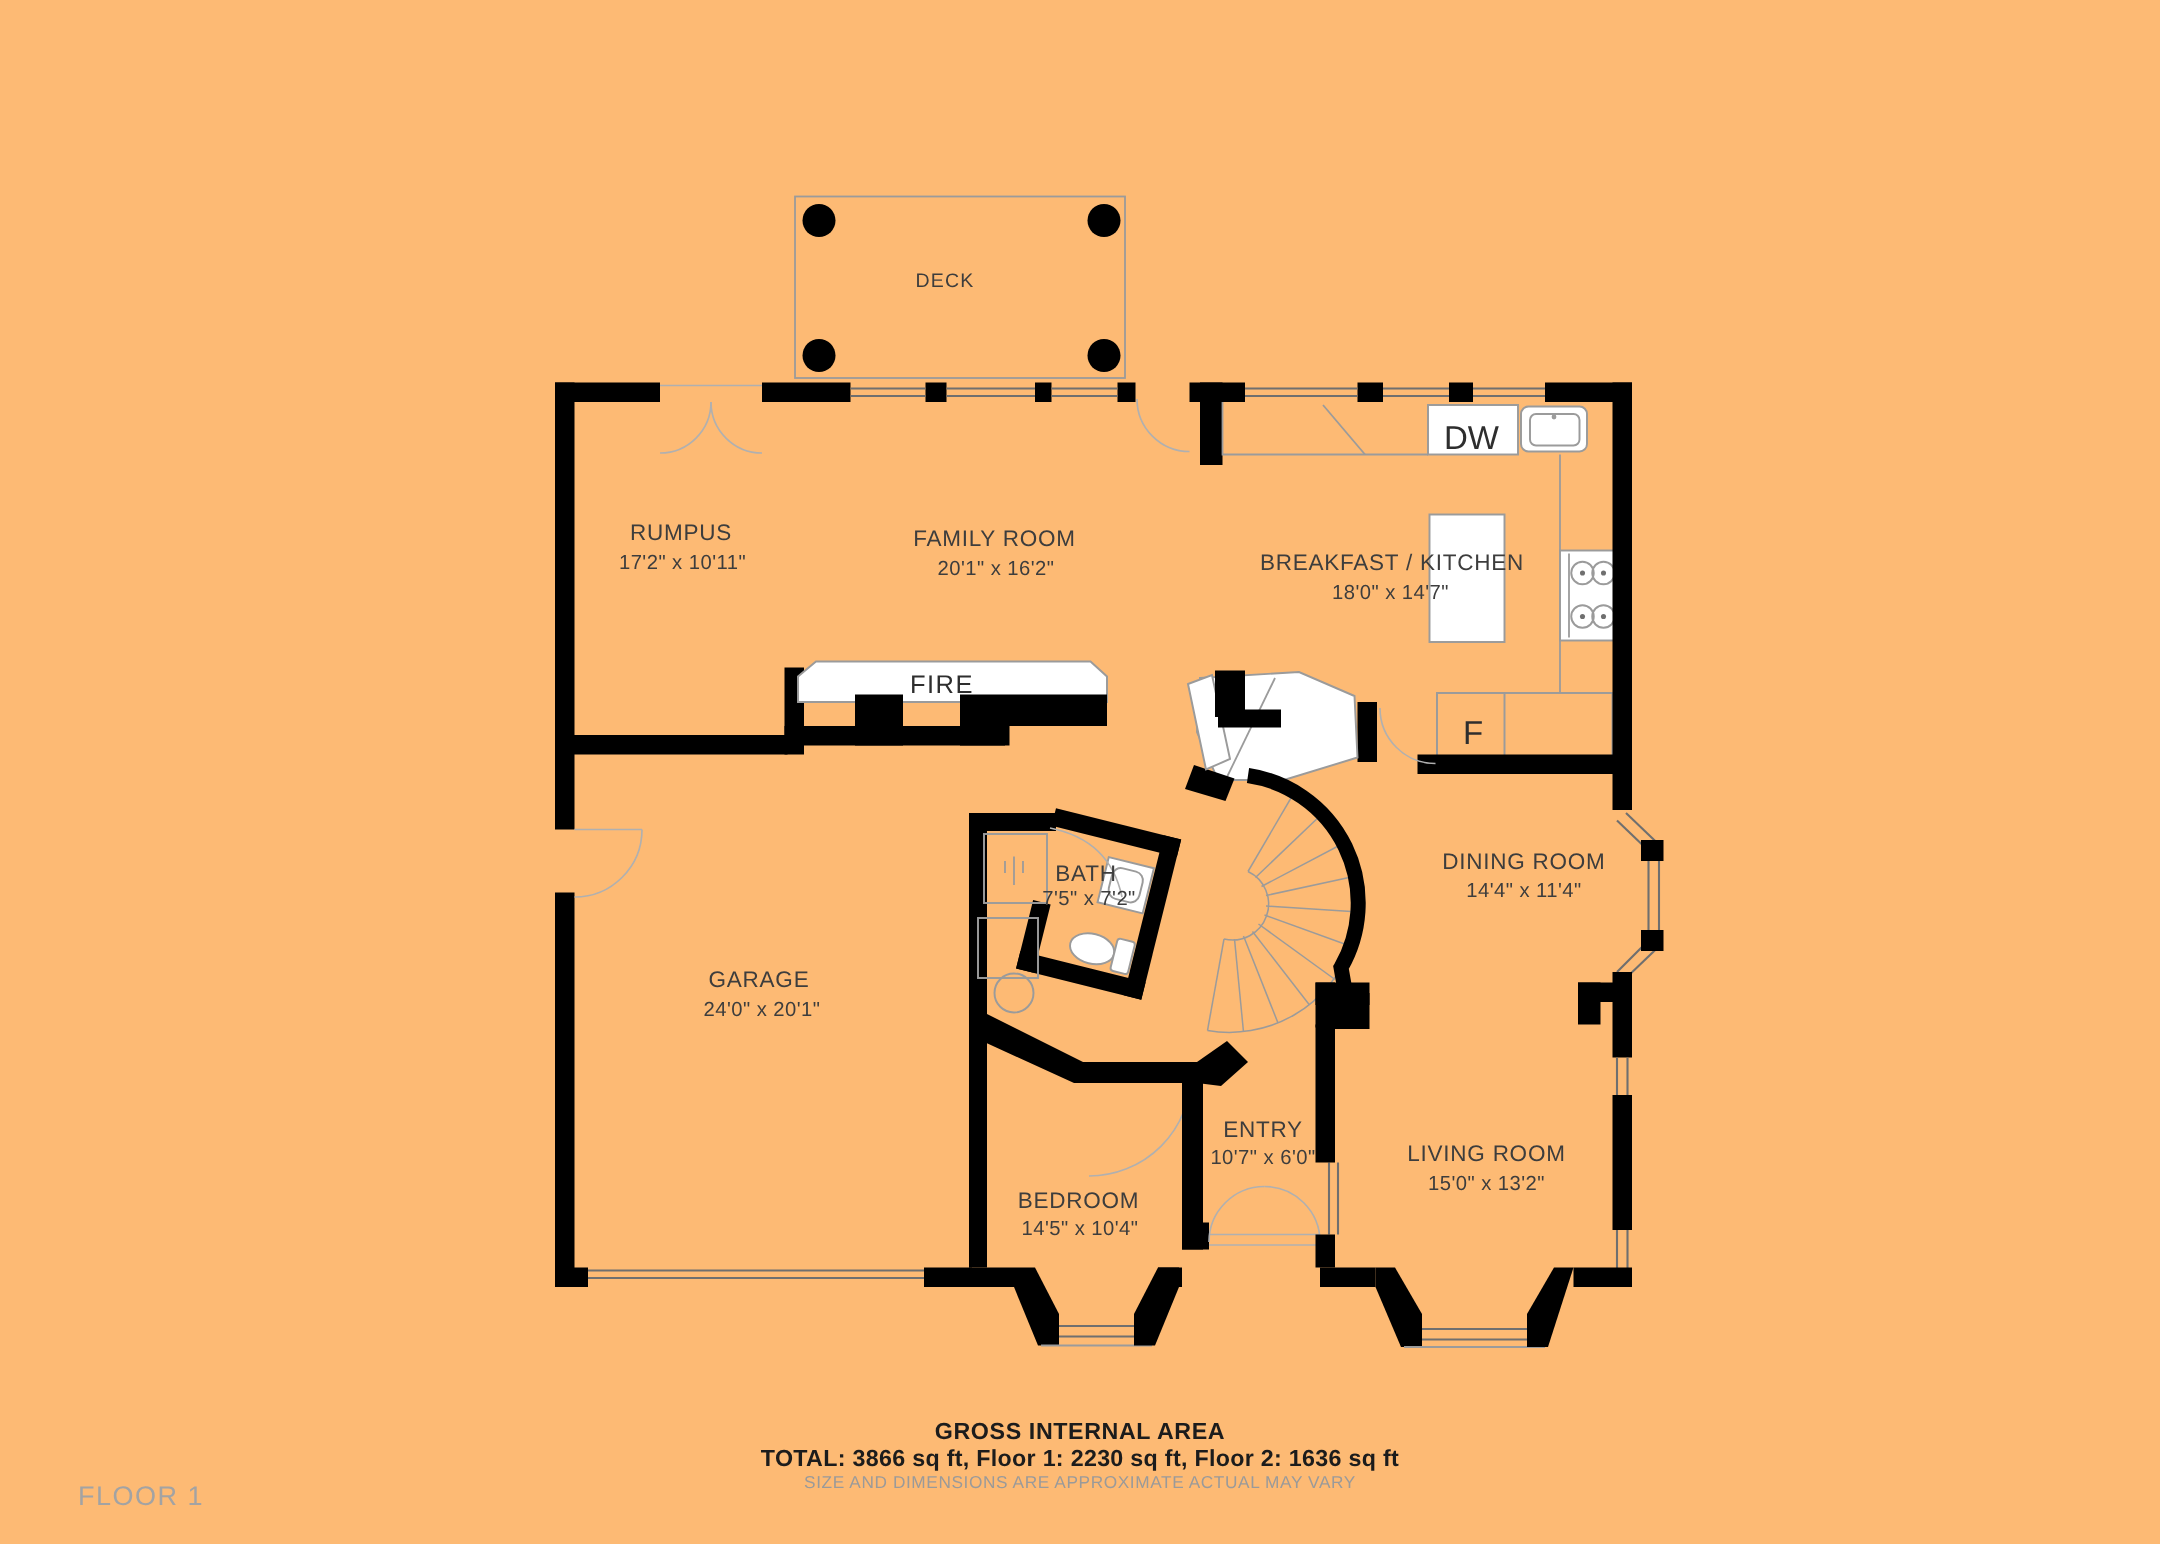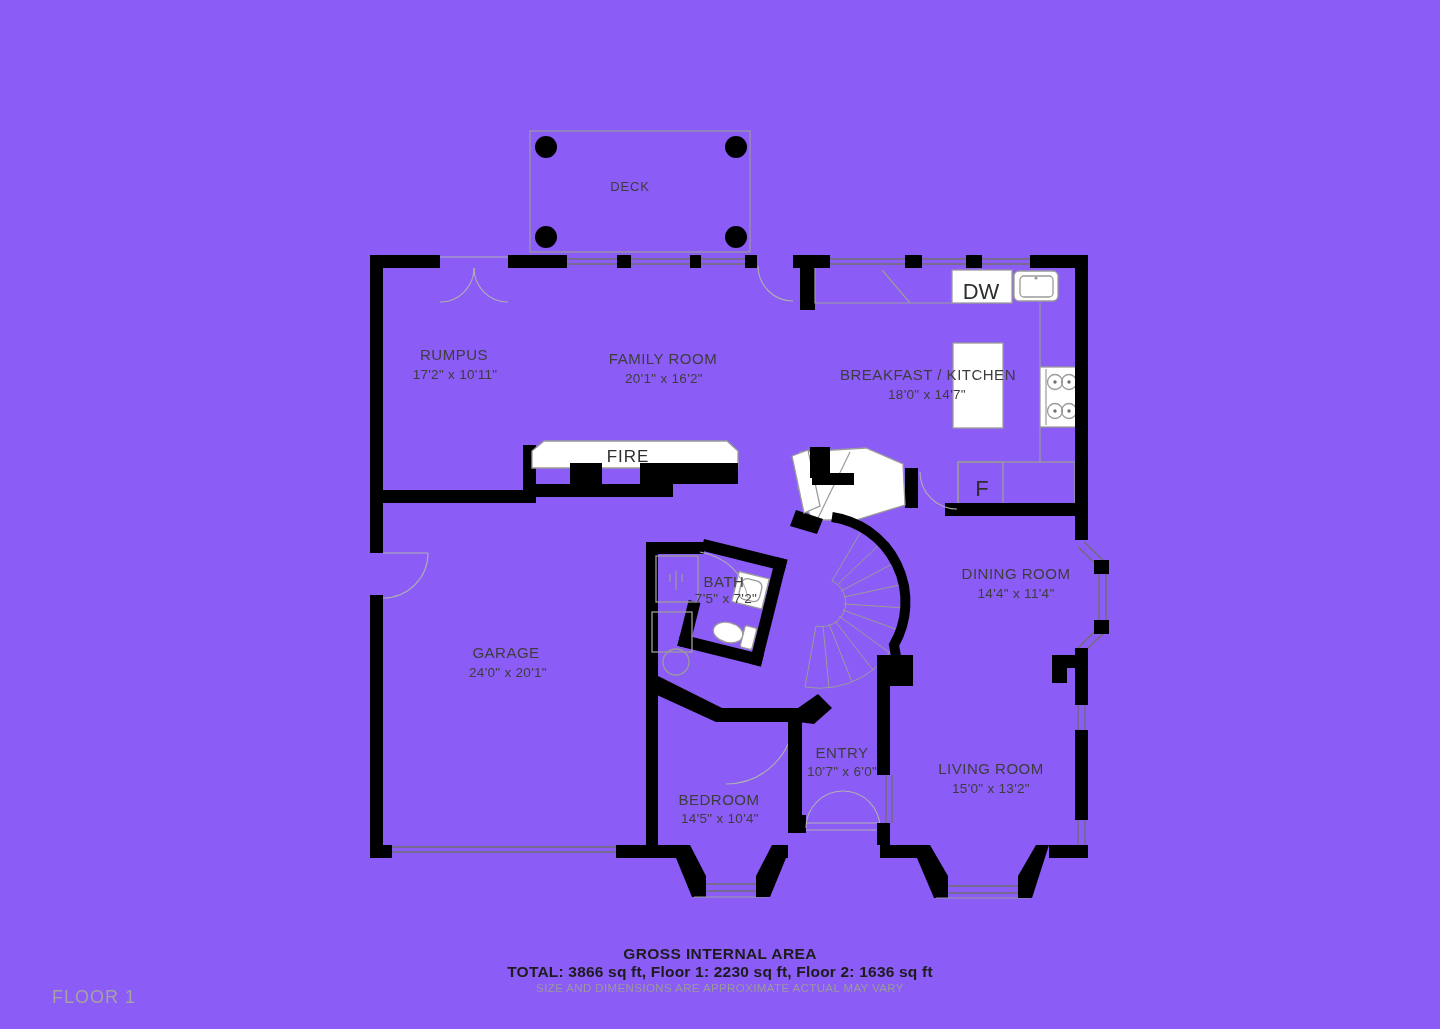--- a/index.html
+++ b/index.html
@@ -1,16 +1,16 @@
 <!DOCTYPE html>
 <html><head>
 <meta charset="utf-8">
 <style>
   html,body { margin:0; padding:0; background:#ffffff; }
-  .canvas { position:relative; width:1440px; height:1029px; background:#8b5cf6;
+  .canvas { position:relative; width:1440px; height:1029px; background:#fdba74;
             font-family:"Liberation Sans", sans-serif; overflow:hidden; }
   svg { display:block; }
   .wall { fill:#000000; stroke:none; }
   .thinline { stroke:#9b9b9b; stroke-width:1.2; fill:none; }
   .fixture { stroke:#9b9b9b; stroke-width:1.3; fill:#ffffff; }
   .fixture-nofill { stroke:#9b9b9b; stroke-width:1.3; fill:none; }
   .window { stroke:#6f6f6f; stroke-width:1.4; fill:none; }
   .door-arc { stroke:#b0b0b0; stroke-width:1.1; fill:none; }
   .tread { stroke:#9b9b9b; stroke-width:1; fill:none; }
   .stairwall { stroke:#000; stroke-width:10; fill:none; }

